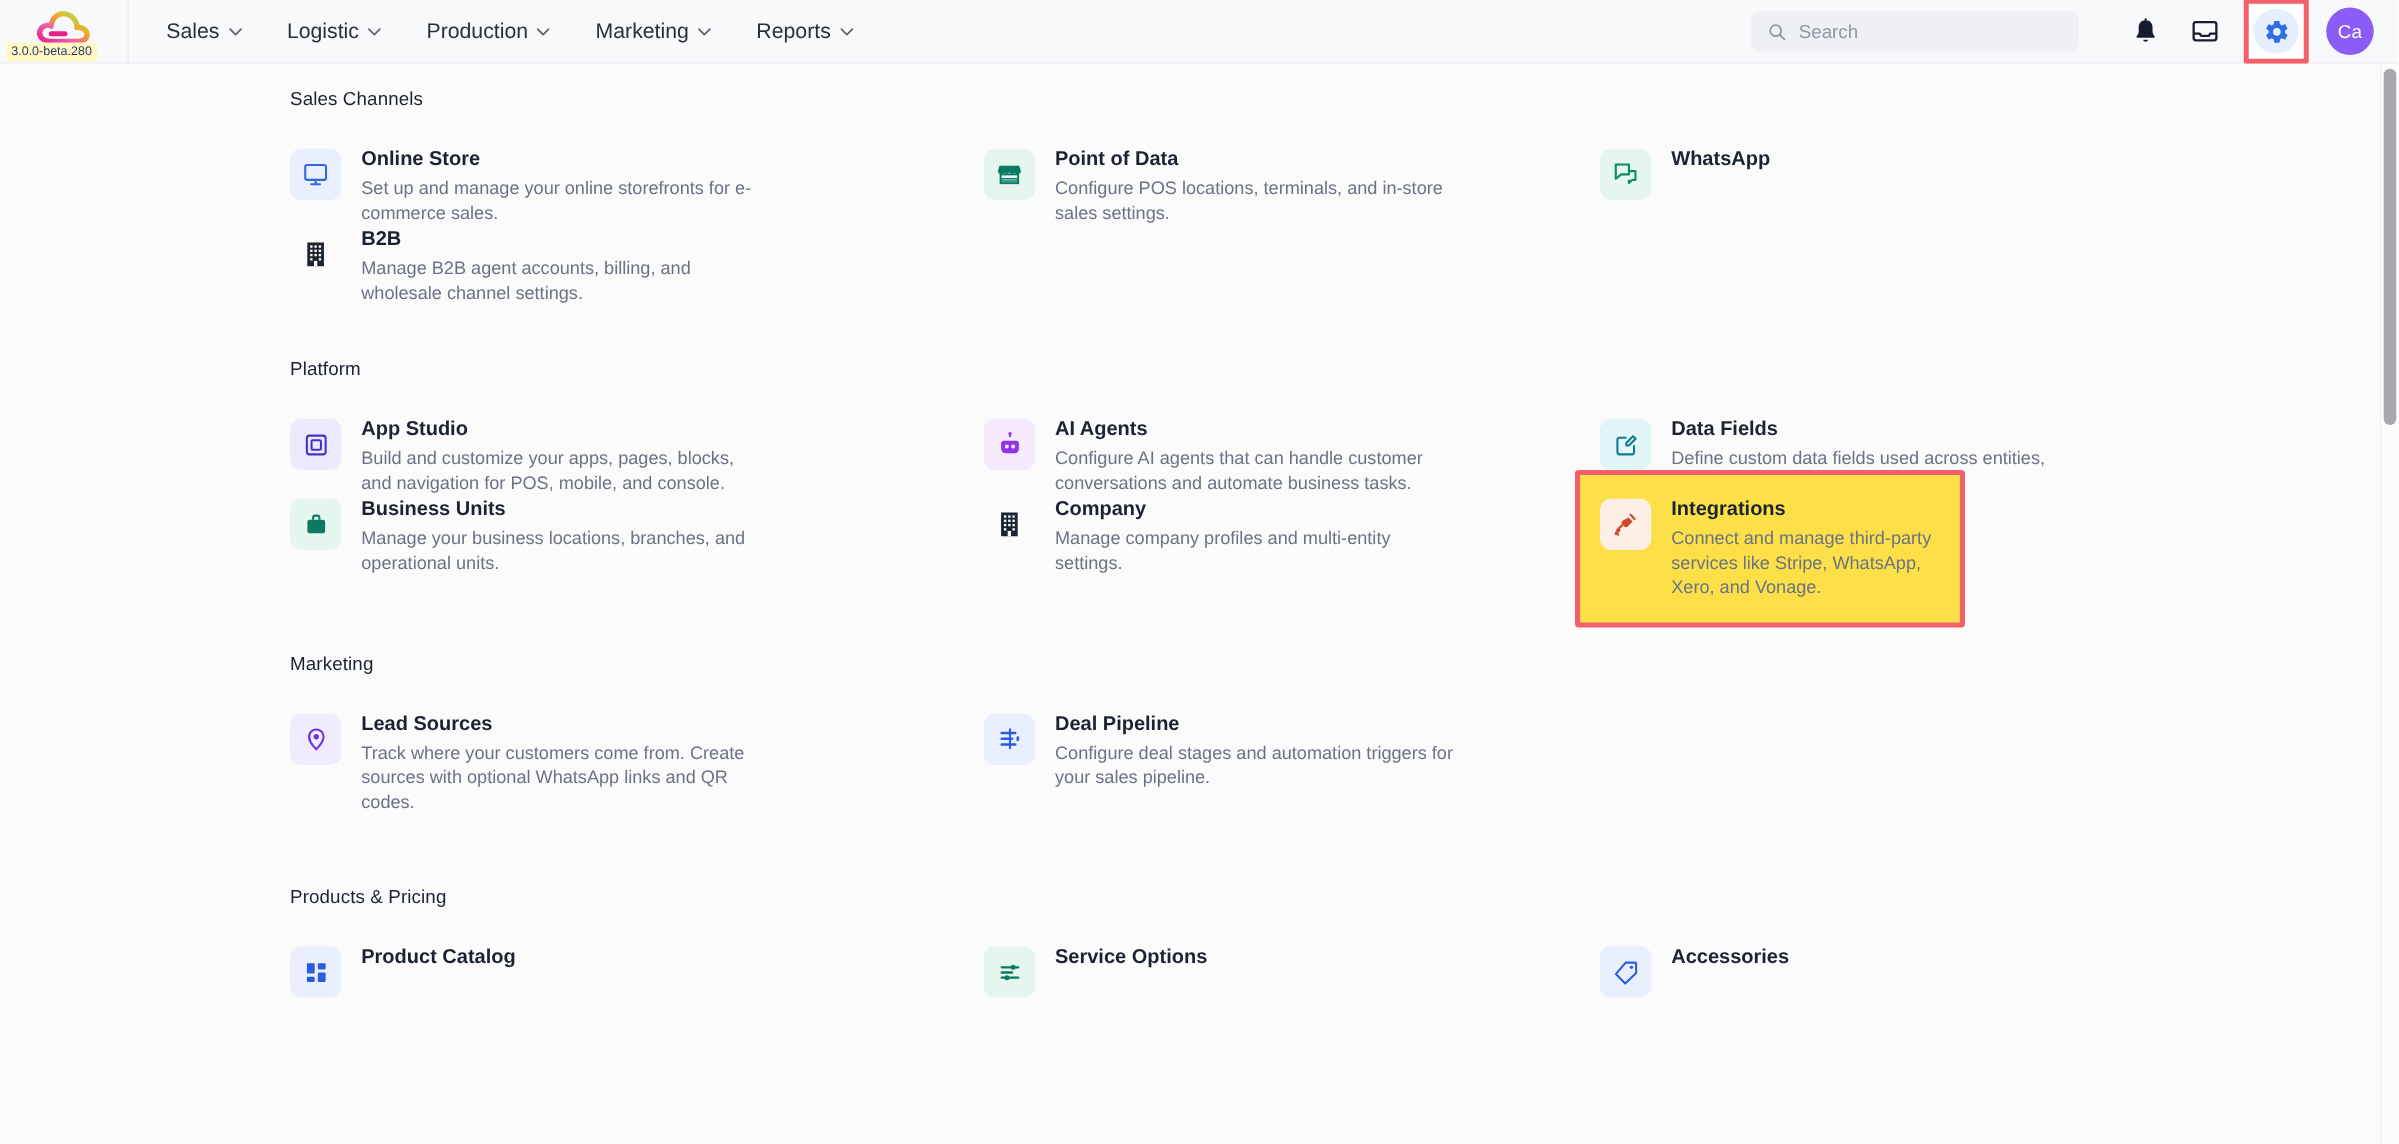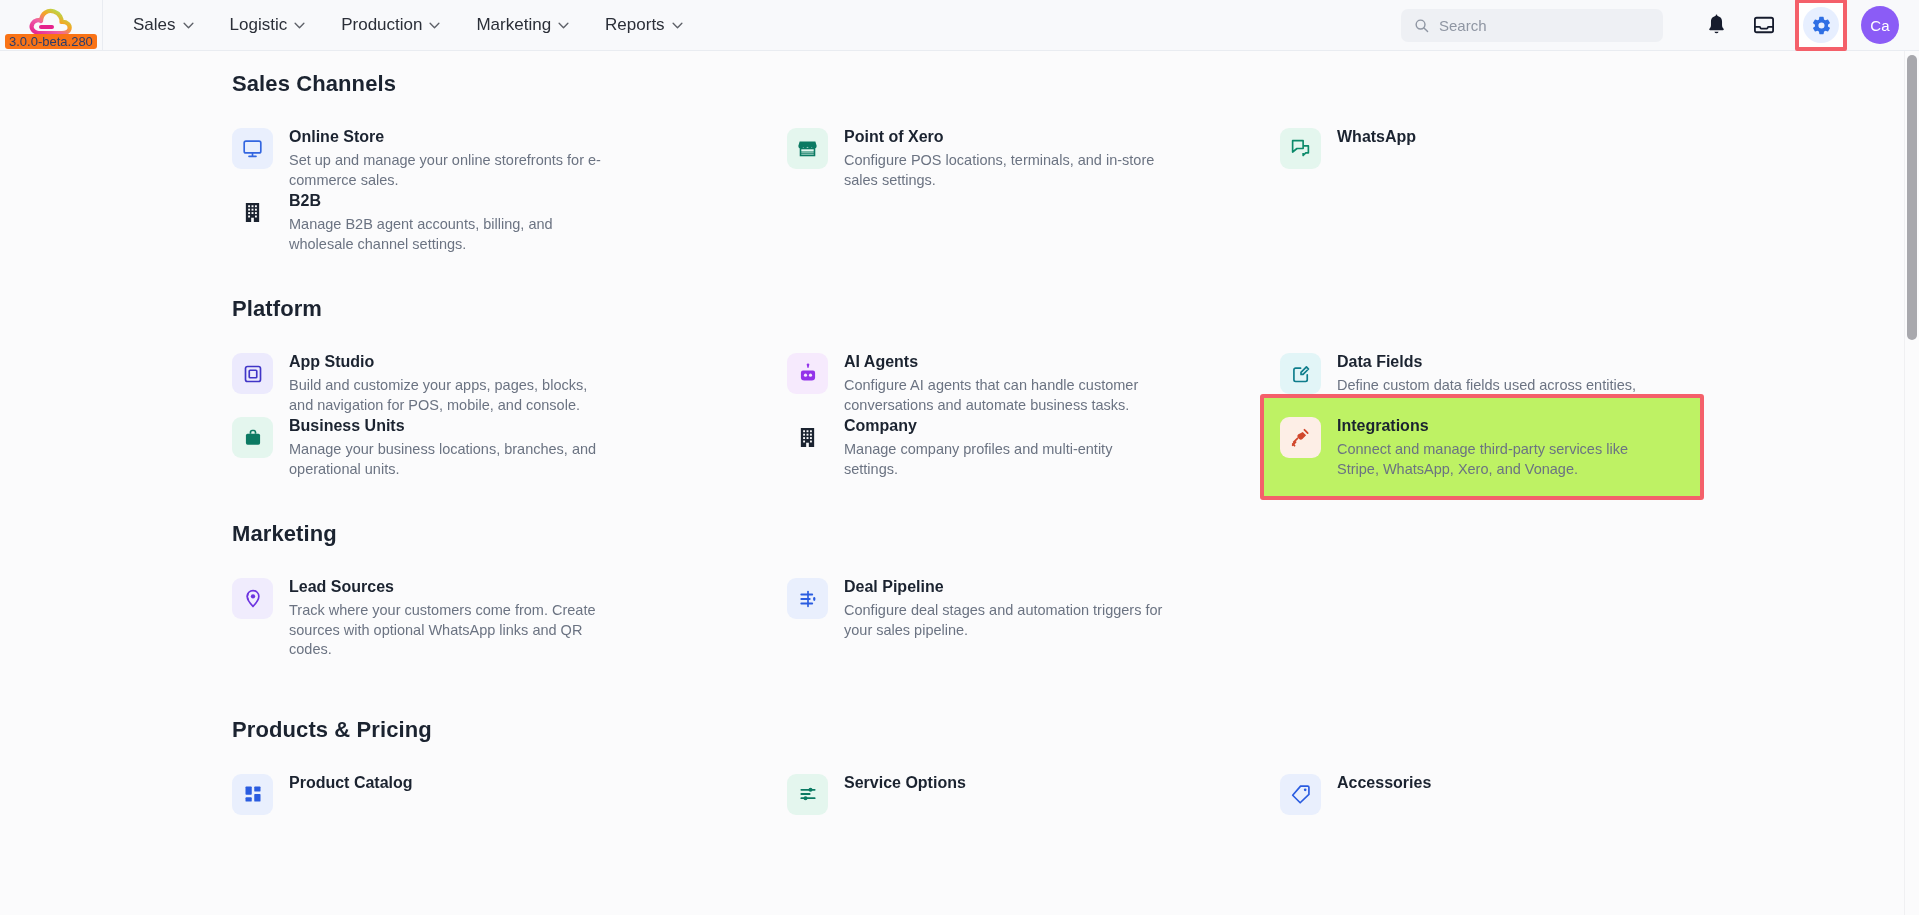--- a/index.html
+++ b/index.html
@@ -23,23 +23,23 @@
     width: 103px; height: 51px;
     position: relative;
     display: flex; align-items: center; justify-content: center;
     border-right: 1px solid #e9ecf1;
     flex-shrink: 0;
   }
   .logo-cloud { width: 46px; height: 34px; display:block; margin-top: -4px;}
   .version-badge {
     position: absolute;
     left: 5px; bottom: 2px;
-    background: #f97316;
+    background: #fef9c3;
     color: #2a3d6b;
-    font-size: 13px;
+    font-size: 10px;
     line-height: 13px;
     padding: 1px 4px;
     border-radius: 3px;
     white-space: nowrap;
     font-family: "Liberation Sans", sans-serif;
   }
   .nav-items { display: flex; align-items: center; margin-left: 12px; }
   .nav-item {
     display: flex; align-items: center; gap: 7px;
     padding: 7px 18px;
@@ -99,22 +99,22 @@
   .content {
     position: relative;
     height: 864px;
     overflow: hidden;
     background: #fbfbfc;
     padding-left: 232px;
     padding-top: 20px;
   }
   .section { margin-bottom: 10px; }
   .section-title {
-    font-size: 22px;
-    font-weight: bold;
+    font-size: 15px;
+    font-weight: normal;
     color: #1b2330;
     margin-bottom: 29px;
     letter-spacing: .1px;
   }
   .grid {
     display: grid;
     grid-template-columns: 555px 493px 400px;
   }
   .card {
     display: flex;
@@ -143,25 +143,25 @@
     font-size: 14.5px;
     color: #6b7382;
     line-height: 19.5px;
     max-width: 322px;
   }
   .card-desc.wide { max-width: 330px; }
 
   
   .card-wrap.highlight {
     border: 4px solid #f4606a;
-    background: #bef264;
+    background: #fde047;
     border-radius: 3px;
     padding: 17px 14px 17px 16px;
     margin: -21px 0 -21px -20px;
-    width: 444px;
+    width: 312px;
   }
   .card-wrap.highlight .card-desc { max-width: 300px; }
 
   
   .scrollbar-track {
     position: absolute;
     right: 0; top: 51px;
     width: 15px; height: 864px;
     background: #fbfbfc;
     border-left: 1px solid #f0f0f2;
@@ -287,21 +287,21 @@
 
       <div class="card">
         <div class="tile" style="background:#e4f6ee">
           <svg width="21" height="21" viewBox="0 0 24 24">
             <path d="M3 4h18l1.5 5a3 3 0 0 1-5.6 1.5A3 3 0 0 1 12 10a3 3 0 0 1-4.9.5A3 3 0 0 1 1.5 9Z" fill="#0c7a63"></path>
             <rect x="4" y="12" width="16" height="8" fill="none" stroke="#0c7a63" stroke-width="1.8"></rect>
             <path d="M4 16h16M4 18h16" stroke="#0c7a63" stroke-width="1.3"></path>
           </svg>
         </div>
         <div class="card-text">
-          <div class="card-title">Point of Xero</div>
+          <div class="card-title">Point of Data</div>
           <div class="card-desc">Configure POS locations, terminals, and in-store sales settings.</div>
         </div>
       </div>
 
       <div class="card">
         <div class="tile" style="background:#e4f6ee">
           <svg width="21" height="21" viewBox="0 0 24 24">
             <path d="M3 3h12v9H8l-5 4z" fill="none" stroke="#0c8a6a" stroke-width="1.9" stroke-linejoin="round"></path>
             <path d="M15 9h6v8h-3l-3 3v-3" fill="none" stroke="#0c8a6a" stroke-width="1.9" stroke-linejoin="round"></path>
           </svg>

